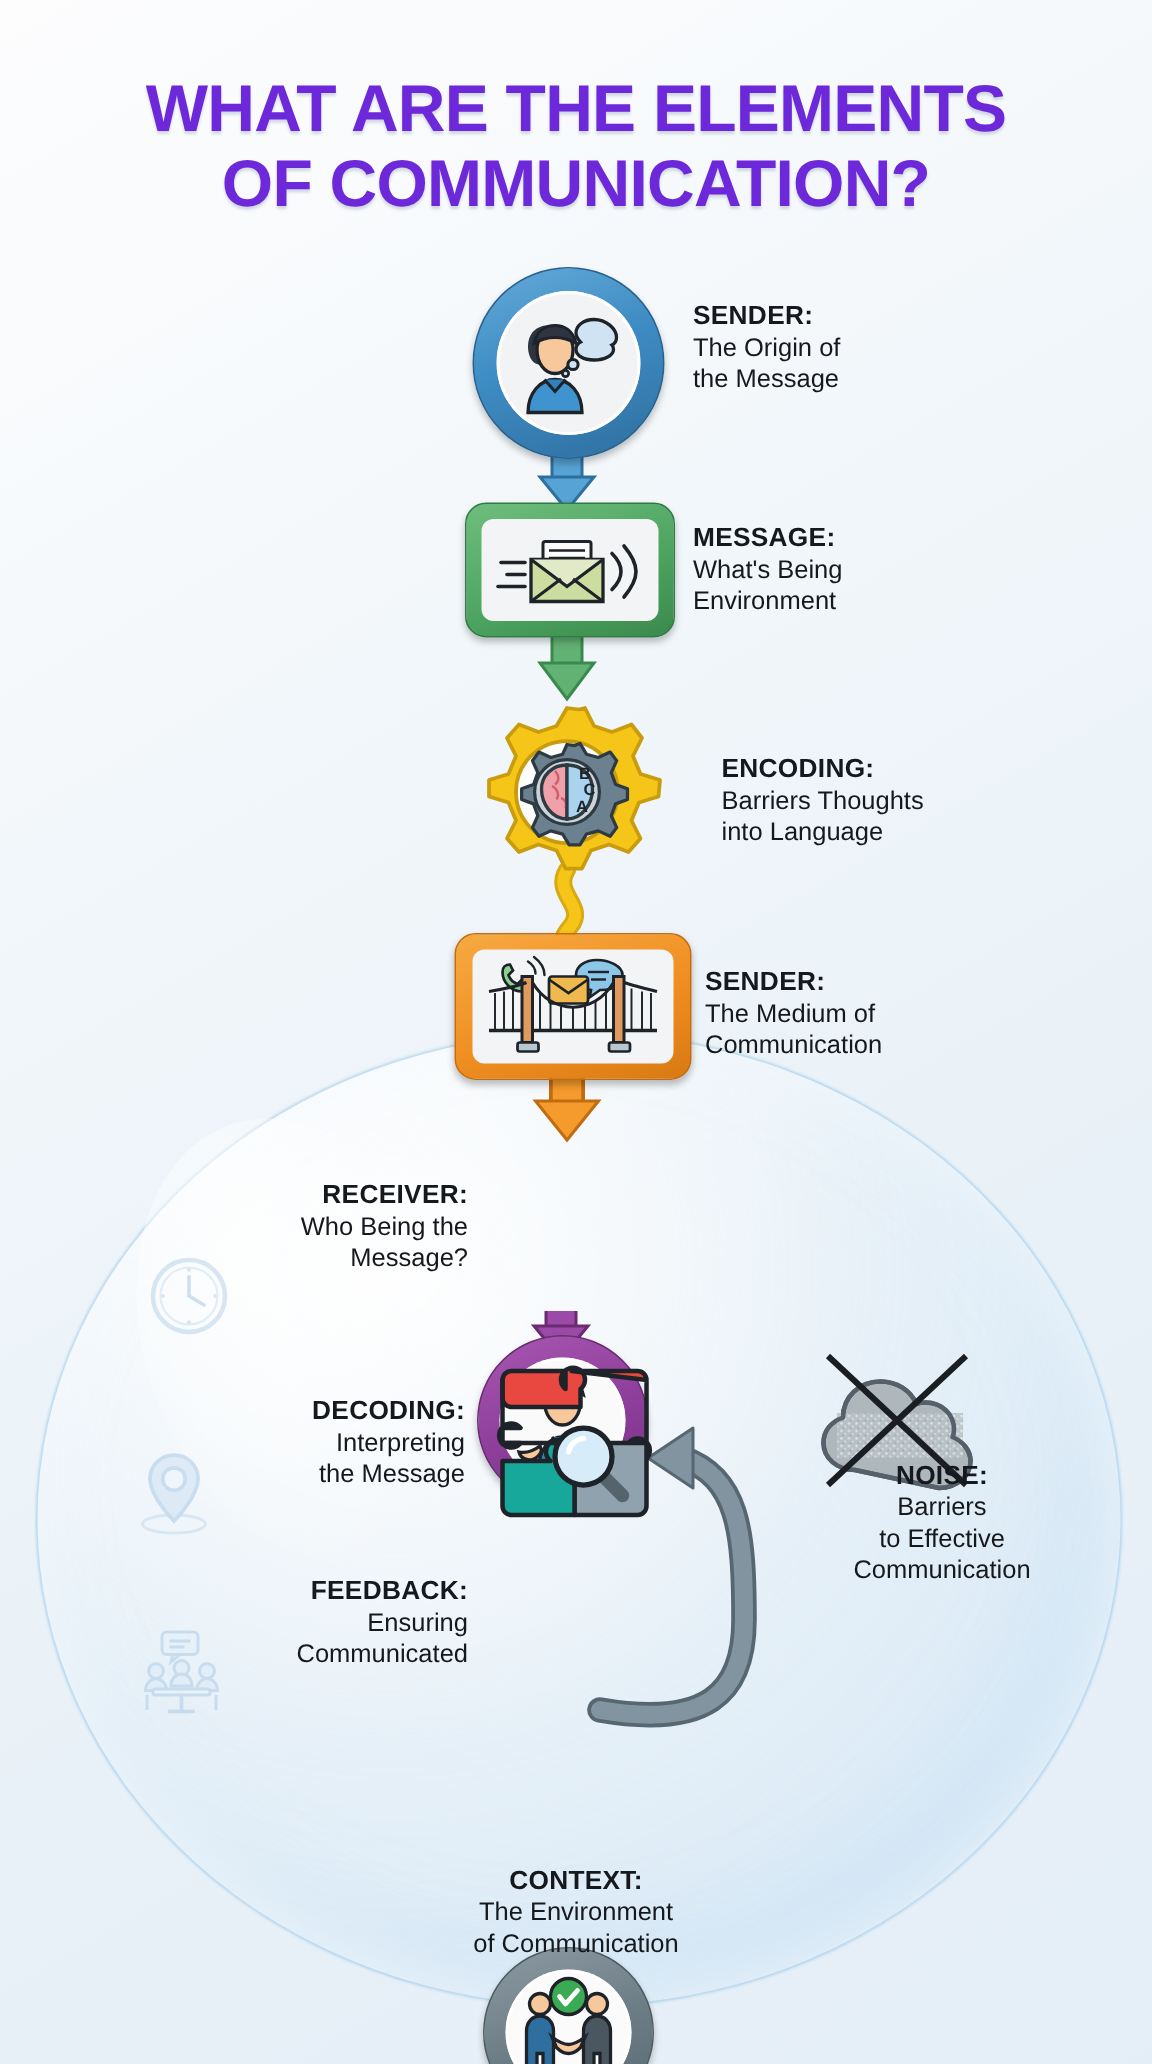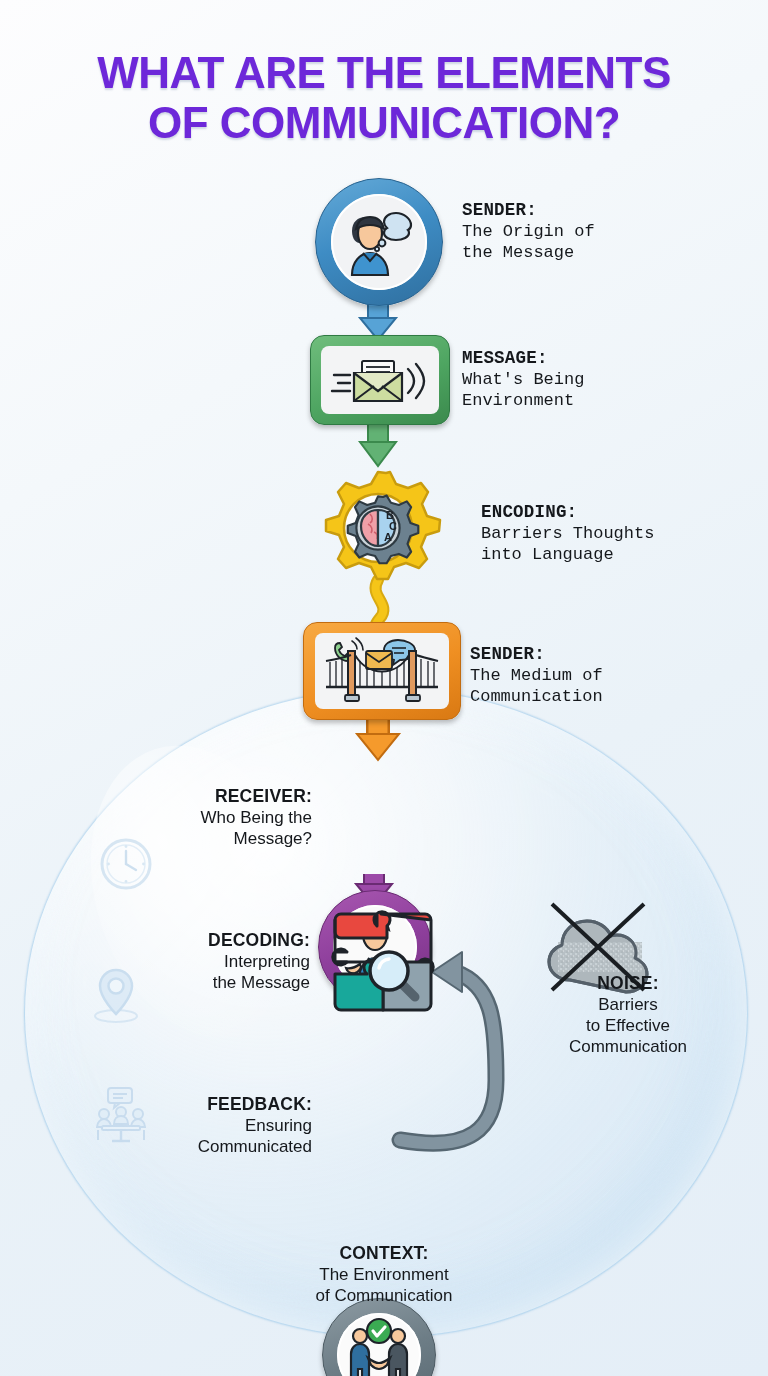--- a/index.html
+++ b/index.html
@@ -42,21 +42,21 @@
 
   
   .ctx-ico{position:absolute;opacity:.55;}
   .ctx-clock{left:98px;top:836px;}
   .ctx-pin{left:86px;top:962px;}
   .ctx-meet{left:90px;top:1086px;}
 
   
   .lbl{position:absolute;color:#15181c;font-size:17px;line-height:21px;}
   .lbl .hd{font-weight:bold;font-size:17.5px;letter-spacing:.2px;display:block;}
-  .lbl.right{text-align:left;font-family:Liberation Mono, monospace;}
+  .lbl.right{text-align:left;}
   .lbl.left{text-align:right;}
   .lbl.center{text-align:center;}
 
   
   .node{position:absolute;}
 
   
   .ring{border-radius:50%;position:relative;display:flex;align-items:center;justify-content:center;}
   .ring .inner{border-radius:50%;background:#f2f3f5;display:flex;align-items:center;justify-content:center;overflow:hidden;}
 
@@ -360,21 +360,21 @@
         <circle cx="40" cy="14" r="12" fill="#3bab53" stroke="#1e2329" stroke-width="2.2"></circle>
         <path d="M34 14l4 5 8-9" fill="none" stroke="#ffffff" stroke-width="3.2" stroke-linecap="round" stroke-linejoin="round"></path>
         <circle cx="21" cy="19" r="7" fill="#f7c89c" stroke="#1e2329" stroke-width="2.2"></circle>
         <circle cx="59" cy="19" r="7" fill="#f7c89c" stroke="#1e2329" stroke-width="2.2"></circle>
         <path d="M12 70V37c0-6 4-10 9-10s9 4 9 10v33h-7V52h-4v18z" fill="#2f6f9f" stroke="#1e2329" stroke-width="2.2"></path>
         <path d="M68 70V37c0-6-4-10-9-10s-9 4-9 10v33h7V52h4v18z" fill="#4a5660" stroke="#1e2329" stroke-width="2.2"></path>
         <path d="M29 41c4 3 7 5 11 5s7-2 11-5l-3 7c-3 3-5 4-8 4s-5-1-8-4z" fill="#f7c89c" stroke="#1e2329" stroke-width="2.2"></path>
       </svg>
     </div>
   </div>
-  <div class="lbl left" style="left:150px;top:1094px;width:162px;">
+  <div class="lbl left" style="left:150px;top:1050px;width:162px;">
     <span class="hd">FEEDBACK:</span>
     <span>Ensuring</span><br>
     <span>Communicated</span>
   </div>
 
   <div class="node noise-wrap">
     <svg width="120" height="104" viewBox="0 0 120 104">
       <defs>
         <pattern id="static" width="5" height="5" patternUnits="userSpaceOnUse">
           <rect width="5" height="5" fill="#b9c2c6"></rect>

